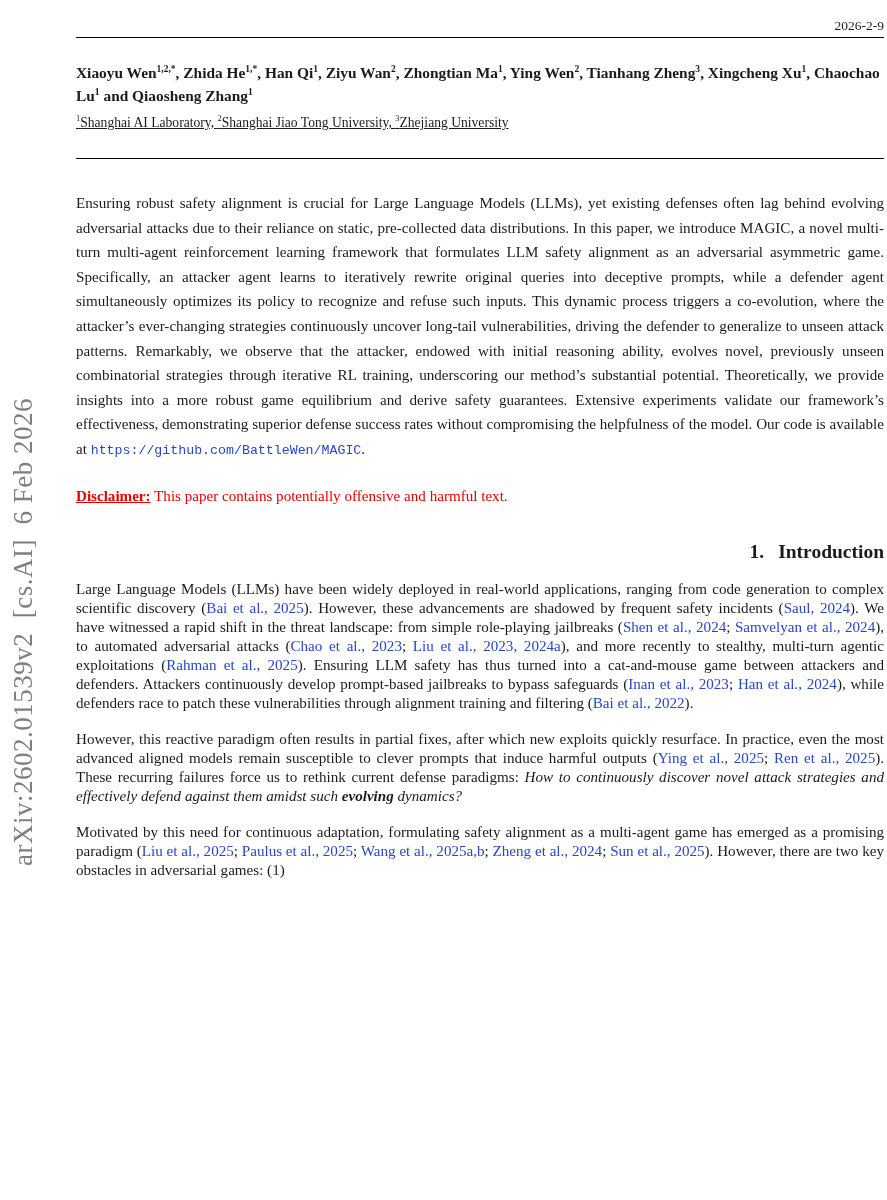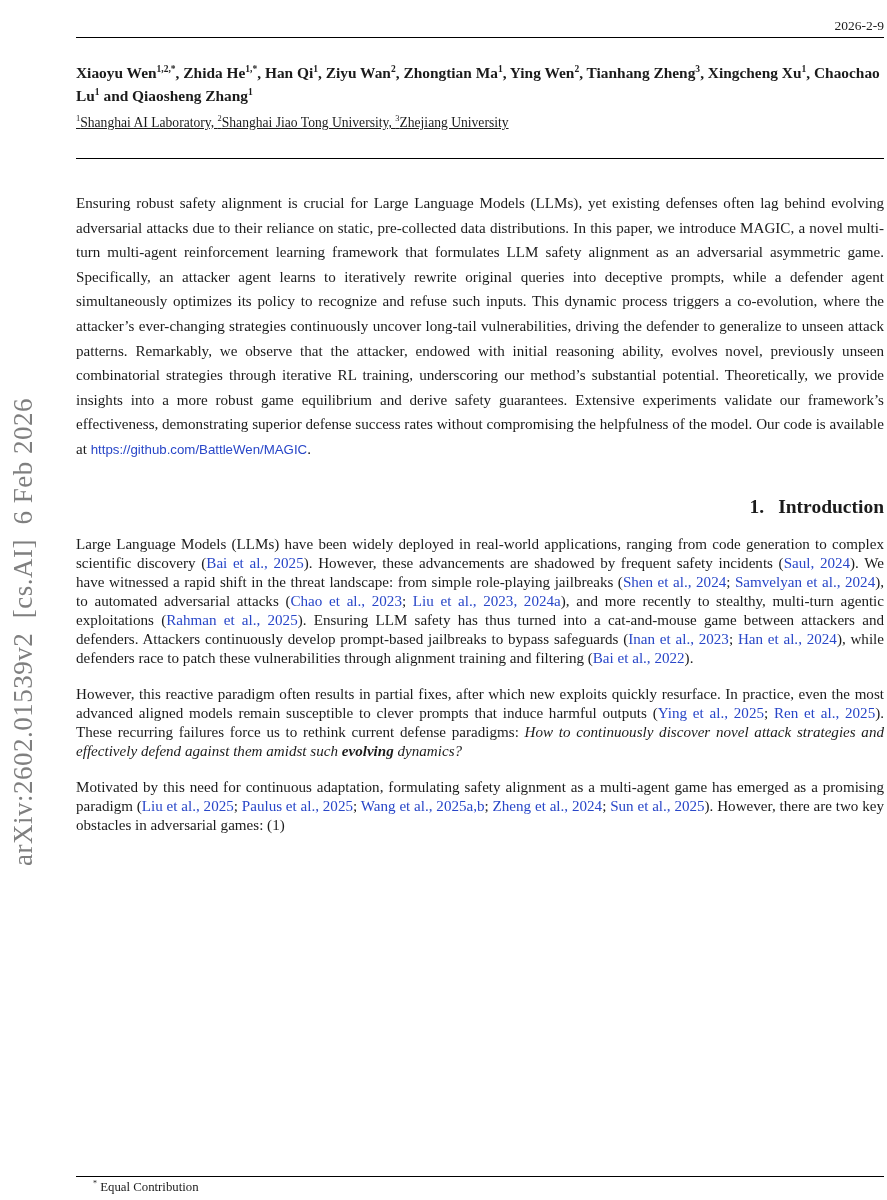--- a/index.html
+++ b/index.html
@@ -46,21 +46,21 @@
   .secnum{margin-right:14px;}
 
   .para{margin-top:17px;font-size:15.1px;line-height:19px;text-align:justify;}
 
   .seg-b{font-weight:normal;}
   .seg-i{font-style:italic;}
   .seg-bi{font-weight:bold;font-style:italic;}
   .seg-link{color:var(--link,#2846c8);}
   .seg-mono-link{
     color:var(--link,#2846c8);
-    font-family:Liberation Sans, sans-serif;
+    font-family:Liberation Mono, monospace;
     font-size:0.88em;
   }
 
   .footer{position:absolute;left:76px;top:1176px;width:808px;}
   .fn{padding-left:17px;font-size:12.8px;margin-top:3px;}
 </style>
 </head>
 <body>
 
 <div class="page">
@@ -76,32 +76,26 @@
 
 
     <div class="authors"><span>Xiaoyu Wen</span><sup class="seg-sup">1,2,*</sup><span>, </span><span>Zhida He</span><sup class="seg-sup">1,*</sup><span>, </span><span>Han Qi</span><sup class="seg-sup">1</sup><span>, </span><span>Ziyu Wan</span><sup class="seg-sup">2</sup><span>, </span><span>Zhongtian Ma</span><sup class="seg-sup">1</sup><span>, </span><span>Ying Wen</span><sup class="seg-sup">2</sup><span>, </span><span>Tianhang Zheng</span><sup class="seg-sup">3</sup><span>, </span><span>Xingcheng Xu</span><sup class="seg-sup">1</sup><span>, </span><span>Chaochao Lu</span><sup class="seg-sup">1</sup><span> and </span><span>Qiaosheng Zhang</span><sup class="seg-sup">1</sup></div>
 
     <div class="affils"><sup class="seg-sup">1</sup><span>Shanghai AI Laboratory, </span><sup class="seg-sup">2</sup><span>Shanghai Jiao Tong University, </span><sup class="seg-sup">3</sup><span>Zhejiang University</span></div>
 
     <div class="rule rule-mid"></div>
 
     <p class="abstract"><span>Ensuring robust safety alignment is crucial for Large Language Models (LLMs), yet existing defenses often lag behind evolving adversarial attacks due to their </span><span class="seg-b">reliance on static, pre-collected data distributions</span><span>. In this paper, we introduce </span><span class="seg-b">MAGIC</span><span>, a novel multi-turn multi-agent reinforcement learning framework that formulates LLM safety alignment as an adversarial asymmetric game. Specifically, an attacker agent learns to iteratively rewrite original queries into deceptive prompts, while a defender agent simultaneously optimizes its policy to recognize and refuse such inputs. This dynamic process triggers a </span><span class="seg-b">co-evolution</span><span>, where the attacker’s ever-changing strategies continuously uncover long-tail vulnerabilities, driving the defender to generalize to unseen attack patterns. Remarkably, we observe that the attacker, endowed with initial reasoning ability, evolves </span><span class="seg-b">novel, previously unseen combinatorial strategies</span><span> through iterative RL training, underscoring our method’s substantial potential. Theoretically, we provide insights into a more robust game equilibrium and derive safety guarantees. Extensive experiments validate our framework’s effectiveness, demonstrating superior defense success rates without compromising the helpfulness of the model. Our code is available at </span><span class="seg-mono-link">https://github.com/BattleWen/MAGIC</span><span>.</span></p>
 
+    <p class="disclaimer"><span class="seg-label">Disclaimer:</span><span> This paper contains potentially offensive and harmful text.</span></p>
 
     <h2 class="sec">
       <span class="secnum">1.</span><span>Introduction</span>
     </h2>
 
     <p class="para"><span>Large Language Models (LLMs) have been widely deployed in real-world applications, ranging from code generation to complex scientific discovery (</span><span class="seg-link">Bai et al., 2025</span><span>). However, these advancements are shadowed by frequent safety incidents (</span><span class="seg-link">Saul, 2024</span><span>). We have witnessed a rapid shift in the threat landscape: from simple role-playing jailbreaks (</span><span class="seg-link">Shen et al., 2024</span><span>; </span><span class="seg-link">Samvelyan et al., 2024</span><span>), to automated adversarial attacks (</span><span class="seg-link">Chao et al., 2023</span><span>; </span><span class="seg-link">Liu et al., 2023, 2024a</span><span>), and more recently to stealthy, multi-turn agentic exploitations (</span><span class="seg-link">Rahman et al., 2025</span><span>). Ensuring LLM safety has thus turned into a cat-and-mouse game between attackers and defenders. Attackers continuously develop prompt-based jailbreaks to bypass safeguards (</span><span class="seg-link">Inan et al., 2023</span><span>; </span><span class="seg-link">Han et al., 2024</span><span>), while defenders race to patch these vulnerabilities through alignment training and filtering (</span><span class="seg-link">Bai et al., 2022</span><span>).</span></p>
     <p class="para"><span>However, this reactive paradigm often results in partial fixes, after which new exploits quickly resurface. In practice, even the most advanced aligned models remain susceptible to clever prompts that induce harmful outputs (</span><span class="seg-link">Ying et al., 2025</span><span>; </span><span class="seg-link">Ren et al., 2025</span><span>). These recurring failures force us to rethink current defense paradigms: </span><span class="seg-i">How to continuously discover novel attack strategies and effectively defend against them amidst such </span><span class="seg-bi">evolving</span><span class="seg-i"> dynamics?</span></p>
     <p class="para"><span>Motivated by this need for continuous adaptation, formulating safety alignment as a multi-agent game has emerged as a promising paradigm (</span><span class="seg-link">Liu et al., 2025</span><span>; </span><span class="seg-link">Paulus et al., 2025</span><span>; </span><span class="seg-link">Wang et al., 2025a,b</span><span>; </span><span class="seg-link">Zheng et al., 2024</span><span>; </span><span class="seg-link">Sun et al., 2025</span><span>). However, there are two key obstacles in adversarial games: (1)</span></p>
 
   </div>
 
-  <div class="footer">
-    <div class="rule rule-bottom"></div>
-    <div class="fn">
-      <sup>*</sup>
-      <span>Equal Contribution</span>
-    </div>
-  </div>
 
 </div>
 
 </body></html>

